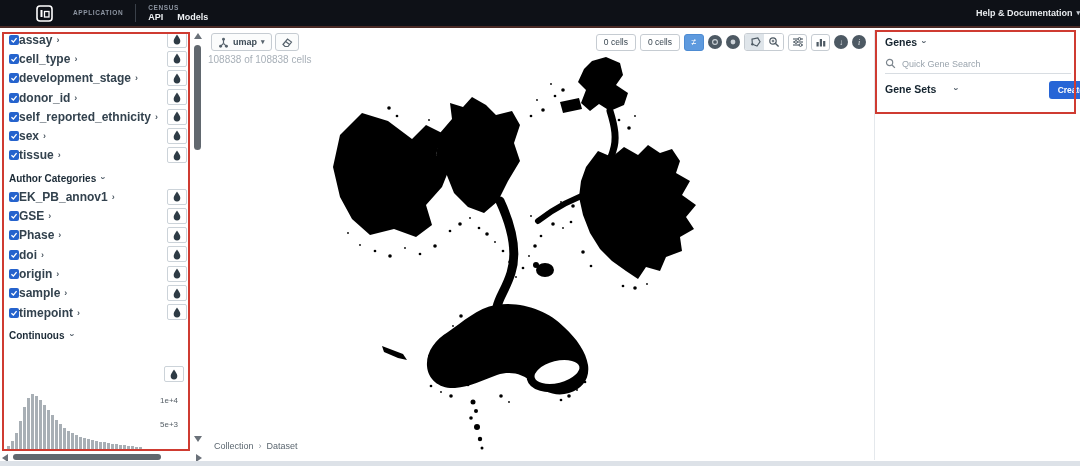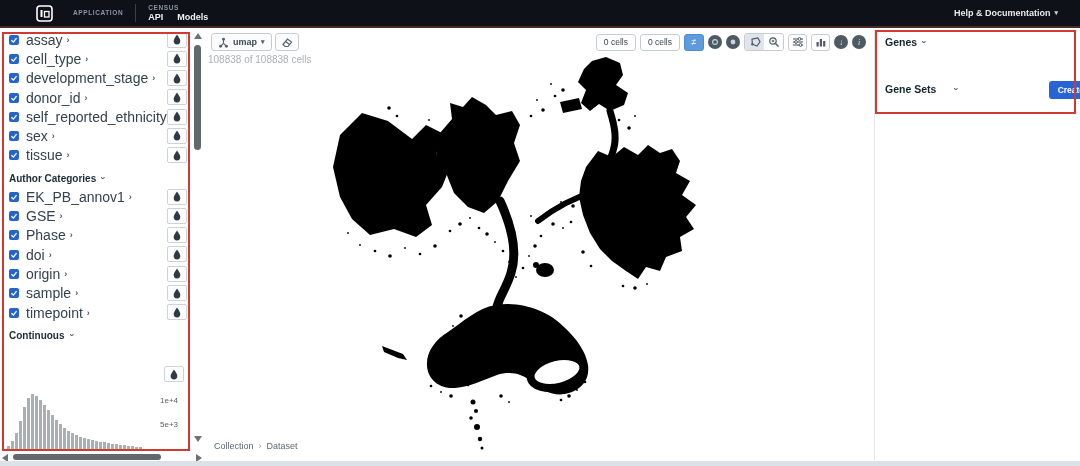--- a/index.html
+++ b/index.html
@@ -10,38 +10,38 @@
   #navbar { position:absolute; left:0; top:0; width:1080px; height:28px;
             background:#0e1117; border-bottom:2px solid #4a2a25;
             display:flex; align-items:center; }
   .nav-group { display:flex; flex-direction:column; justify-content:center; height:100%; }
   .nav-section-label { font-size:6.5px; letter-spacing:.6px; color:#8d95a1; font-weight:700; margin-bottom:1px; }
   .nav-links { display:flex; align-items:center; gap:14px; }
   .nav-link { font-size:9px; font-weight:700; color:#eef1f4; white-space:nowrap; cursor:pointer; }
   .new-badge { background:#7b52cc; color:#fff; font-size:6.5px; font-weight:700;
                border-radius:8px; padding:1.5px 5px; margin-left:-8px; }
   .nav-divider { width:1px; height:18px; background:#3a4049; margin:0 12px; }
-  #help-link { position:absolute; right:22px; top:8px; font-size:9px; font-weight:700;
+  #help-link { position:absolute; right:0; top:8px; font-size:9px; font-weight:700;
                color:#e8ebee; display:flex; align-items:center; gap:4px; cursor:pointer; }
   .caret-down { font-size:7px; color:#c7ccd2; }
 
   
   #left-panel { position:absolute; left:0; top:30px; width:192px; height:430px; background:#fff; }
   #left-redbox { position:absolute; left:2px; top:32px; width:188px; height:419px;
                  border:2px solid #cf3b31; pointer-events:none; z-index:40; }
   #right-redbox { position:absolute; left:875px; top:30px; width:201px; height:84px;
                   border:2px solid #cf3b31; pointer-events:none; z-index:40; }
 
   .side-header { display:flex; align-items:center; gap:5px; font-size:10px; font-weight:700;
                  color:#1b2a36; padding:0 0 0 9px; height:18px; cursor:pointer; }
   .chev-rot { display:inline-block; transform:rotate(90deg); font-size:9px; color:#45525e; font-weight:700; }
   .cat-row { display:flex; align-items:center; height:19.3px; padding-left:9px; position:relative; }
   .cb { width:10px; height:10px; background:#2563cd; border-radius:2px; flex:0 0 auto;
         display:inline-flex; align-items:center; justify-content:center; cursor:pointer; }
-  .cat-label { font-size:14px; font-weight:400; color:#33424e; margin-left:7px; white-space:nowrap; }
+  .cat-label { font-size:12px; font-weight:700; color:#33424e; white-space:nowrap; }
   .cat-chev { font-size:9px; color:#4e5a64; margin-left:4px; font-weight:700; }
   .drop-btn { position:absolute; right:5px; top:1.5px; width:20px; height:16px; background:#fff;
               border:1px solid #ccd3d9; border-radius:2px; display:flex; align-items:center;
               justify-content:center; cursor:pointer; }
 
   
   #hist-drop { position:absolute; left:164px; top:366px; width:20px; height:16px; background:#fff;
                border:1px solid #ccd3d9; border-radius:2px; display:flex; align-items:center;
                justify-content:center; cursor:pointer; }
   #hist-bars { position:absolute; left:7px; top:394px; width:148px; height:55px;
@@ -587,18 +587,25 @@
     <span class="bc-chev">›</span>
     <span class="bc-item">Dataset</span>
   </div>
 </div>
 
 <div id="right-panel">
   <div id="genes-header">
     <span>Genes</span>
     <span class="chev-rot">›</span>
   </div>
+  <div id="gene-search-row">
+    <svg width="11" height="11" viewBox="0 0 12 12">
+      <circle cx="5" cy="5" r="3.4" fill="none" stroke="#7c858d" stroke-width="1.3"></circle>
+      <line x1="7.7" y1="7.7" x2="10.8" y2="10.8" stroke="#7c858d" stroke-width="1.4"></line>
+    </svg>
+    <input type="text" placeholder="Quick Gene Search" style="">
+  </div>
   <div id="genesets-header">
     <span>Gene Sets</span>
     <span class="chev-rot">›</span>
   </div>
   <button id="create-new-btn">Create new</button>
 </div>
 
 </body></html>

